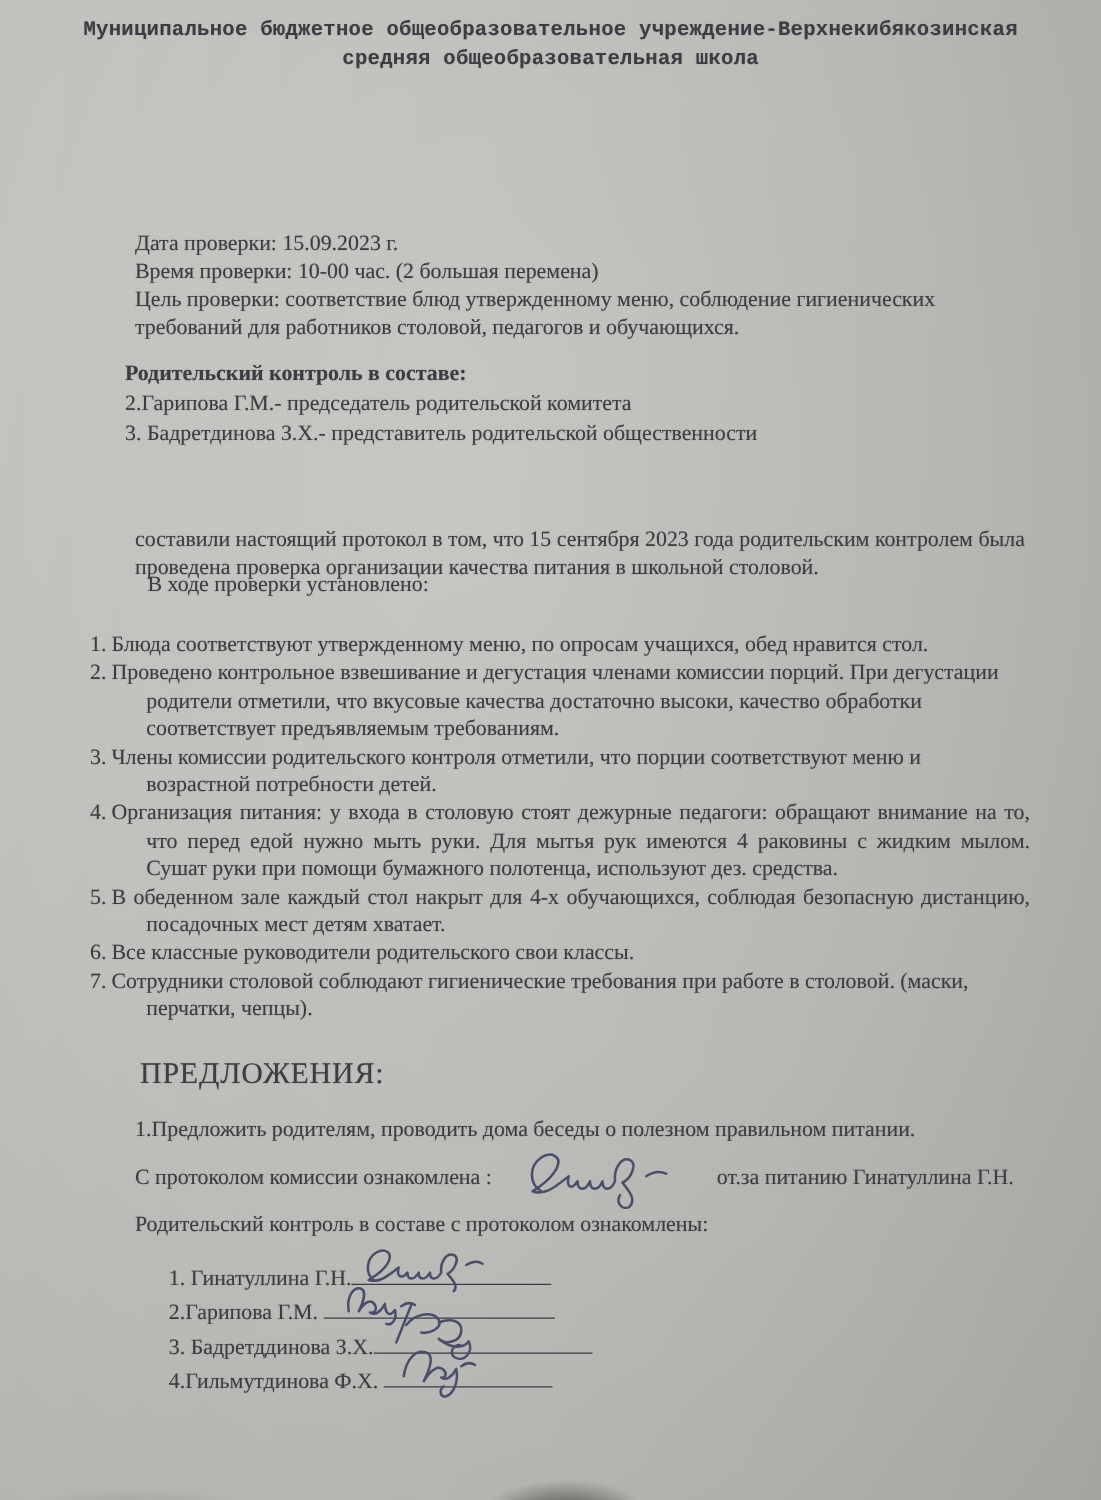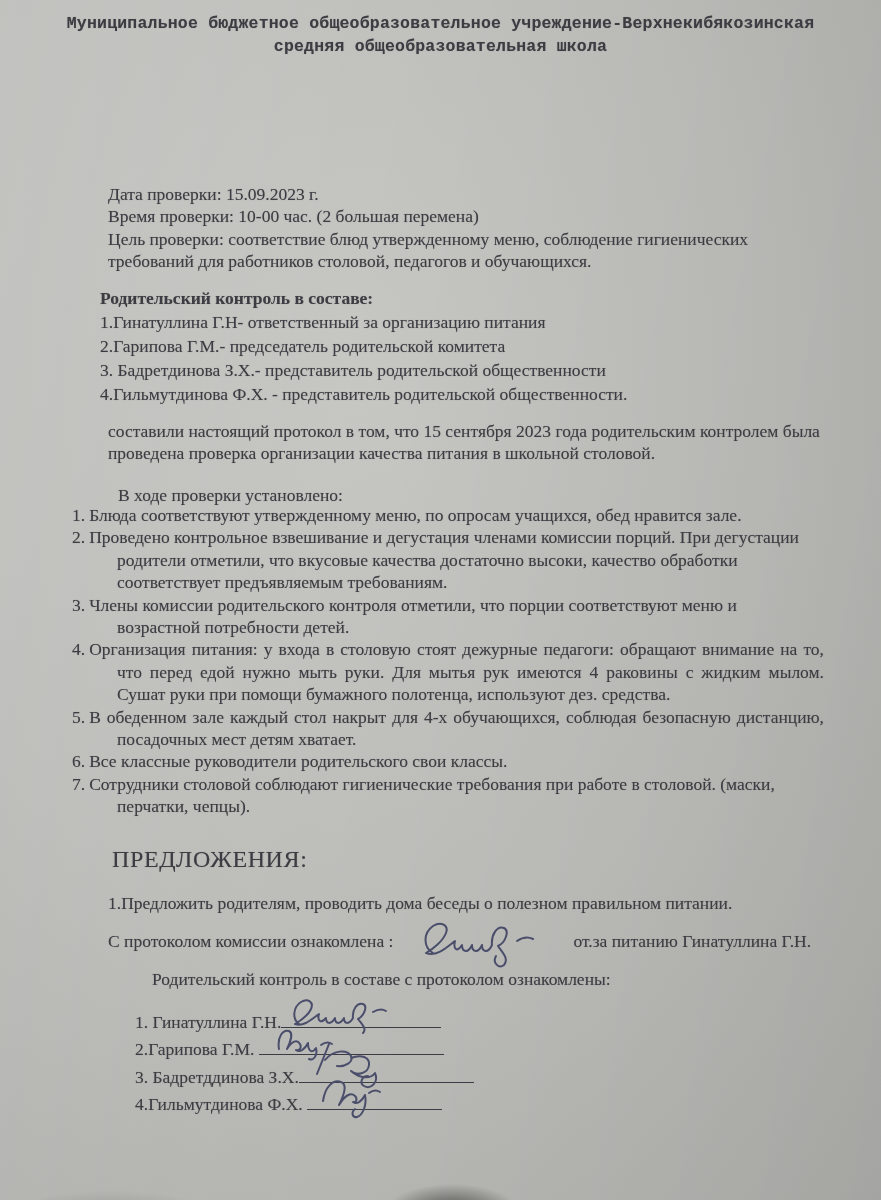--- a/index.html
+++ b/index.html
@@ -47,53 +47,51 @@
 
 
   <div class="abs body-sz txt" style="top:183px; left:108px; width:716px;">
     <div>Дата проверки: 15.09.2023 г.</div>
     <div>Время проверки: 10-00 час. (2 большая перемена)</div>
     <div>Цель проверки: соответствие блюд утвержденному меню, соблюдение гигиенических требований для работников столовой, педагогов и обучающихся.</div>
   </div>
 
   <div class="abs body-sz txt committee-list" style="top:286px; left:100px; width:730px;">
     <div class="bold">Родительский контроль в составе:</div>
-    <div>1.Гинатуллина Г.Н- ответственный за организацию питания</div>
     <div>2.Гарипова Г.М.-  председатель родительской комитета</div>
     <div>3. Бадретдинова З.Х.- представитель родительской общественности</div>
-    <div>4.Гильмутдинова Ф.Х. - представитель родительской общественности.</div>
   </div>
 
   <div class="abs body-sz txt" style="top:420px; left:108px; width:726px;">составили настоящий протокол в том, что 15 сентября 2023 года  родительским контролем была проведена проверка организации  качества питания в школьной столовой.</div>
 
-  <div class="abs body-sz txt" style="top:484px; left:118px;">В ходе проверки установлено:</div>
+  <div class="abs body-sz txt" style="top:456px; left:118px;">В ходе проверки установлено:</div>
 
   <div class="abs body-sz txt flist" style="top:504px; left:51px;">
-    <div class="fitem"><span class="fnum">1.</span><span>Блюда соответствуют утвержденному меню, по опросам учащихся, обед нравится  зале.</span></div>
+    <div class="fitem"><span class="fnum">1.</span><span>Блюда соответствуют утвержденному меню, по опросам учащихся, обед нравится  стол.</span></div>
     <div class="fitem"><span class="fnum">2.</span><span>Проведено контрольное взвешивание и дегустация членами комиссии порций. При дегустации родители отметили, что вкусовые качества достаточно высоки, качество обработки соответствует предъявляемым требованиям.</span></div>
     <div class="fitem"><span class="fnum">3.</span><span>Члены комиссии родительского контроля  отметили, что порции соответствуют меню и возрастной потребности детей.</span></div>
     <div class="fitem just"><span class="fnum">4.</span><span>Организация питания: у входа в столовую стоят дежурные педагоги: обращают внимание на то, что перед едой нужно мыть руки. Для мытья рук имеются 4 раковины с жидким мылом. Сушат руки при помощи бумажного полотенца, используют дез. средства.</span></div>
     <div class="fitem just"><span class="fnum">5.</span><span>В обеденном зале каждый стол накрыт для 4-х обучающихся, соблюдая  безопасную дистанцию, посадочных мест детям хватает.</span></div>
     <div class="fitem"><span class="fnum">6.</span><span>Все классные руководители родительского свои классы.</span></div>
     <div class="fitem"><span class="fnum">7.</span><span>Сотрудники столовой соблюдают гигиенические требования при работе в столовой. (маски, перчатки, чепцы).</span></div>
   </div>
 
   <div class="abs caps-head txt" style="top:846px; left:112px;">ПРЕДЛОЖЕНИЯ:</div>
   <div class="abs body-sz txt" style="top:892px; left:108px; width:726px;">1.Предложить родителям, проводить дома беседы о полезном  правильном питании.</div>
 
   <div class="abs ack-row" style="top:912px; left:108px; height:58px;">
     <span class="body-sz txt">С протоколом  комиссии  ознакомлена :</span>
     <svg class="sig-svg" width="128" height="56" viewBox="0 0 128 56">
       <path class="sig-stroke" d="M14 40 C4 34 4 20 14 13 C22 8 30 12 27 20 C24 28 14 36 7 40 C18 44 28 34 36 28 C34 36 38 40 43 32 C43 39 49 41 53 32 C53 39 59 41 63 32 C63 39 69 41 73 32 C72 22 78 12 85 15 C91 18 86 30 79 33 C84 40 90 46 85 52 C80 56 73 50 77 43"></path>
       <path class="sig-stroke" d="M98 28 C104 24 110 24 114 26"></path>
     </svg>
     <span class="body-sz txt">от.за питанию Гинатуллина Г.Н.</span>
   </div>
 
-  <div class="abs body-sz txt" style="top:968px; left:108px; width:726px;margin-left:44px;">Родительский контроль в составе с протоколом ознакомлены:</div>
+  <div class="abs body-sz txt" style="top:968px; left:108px; width:726px;">Родительский контроль в составе с протоколом ознакомлены:</div>
 
   <div class="abs txt" style="top:1008px; left:100px;">
 
     <div class="signer-row">
       <span>1. Гинатуллина Г.Н.</span><span class="sigline" style="width:160px;">
         <svg width="120" height="42" viewBox="0 0 120 42">
           <path class="sig-stroke" d="M10 32 C3 27 4 15 12 10 C19 6 25 10 22 17 C19 24 11 29 6 32 C15 35 23 27 30 22 C28 29 32 32 37 26 C37 32 42 33 46 26 C46 32 51 33 55 26 C55 32 60 33 64 26 C63 18 68 10 74 12 C79 14 75 24 69 27 C73 32 78 37 74 41"></path>
           <path class="sig-stroke" d="M84 20 C89 17 94 17 97 19"></path>
         </svg>
       </span>

